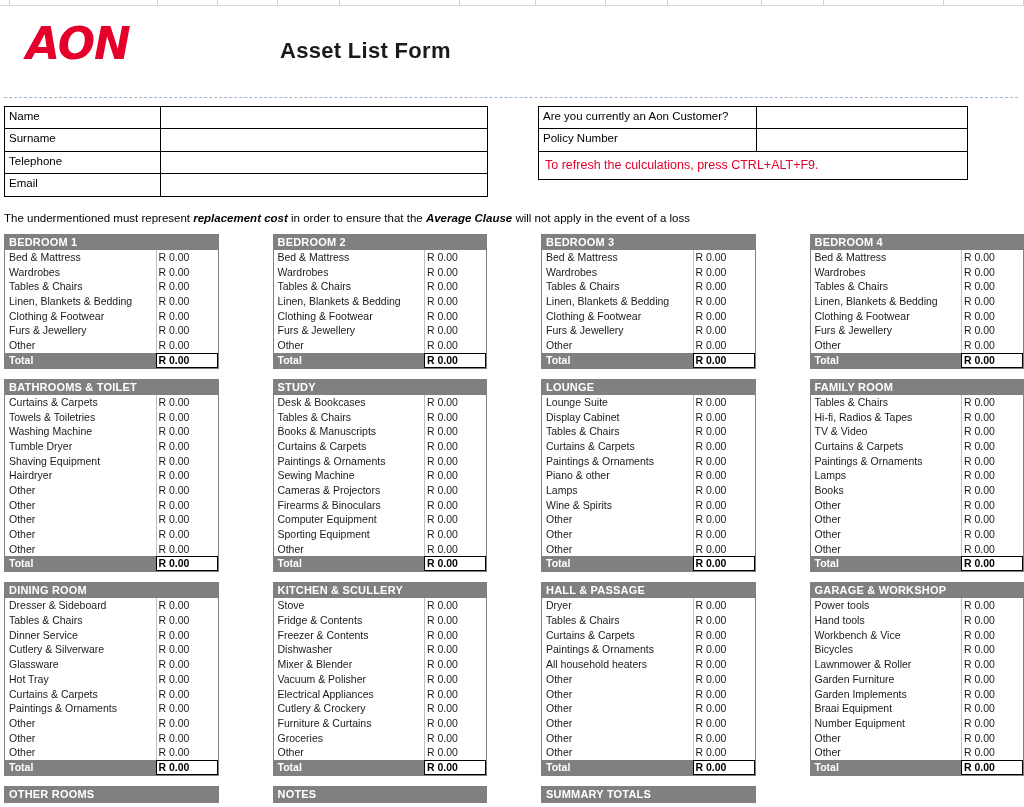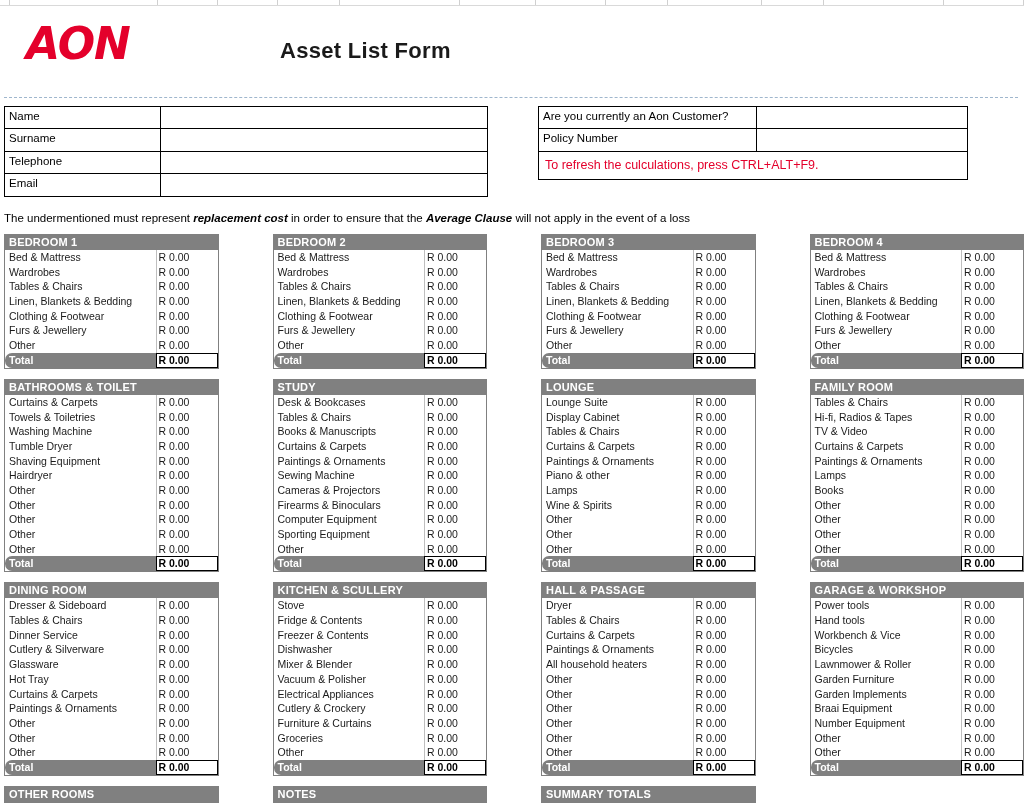--- a/index.html
+++ b/index.html
@@ -178,21 +178,20 @@
     border-left: 1px solid #bfbfbf;
   }
   .cat-total {
     display: flex;
     background: #808080;
     color: #ffffff;
     font-size: 10.5px;
     font-weight: bold;
     height: 15px;
     line-height: 15px;
-    border-radius: 7px;
   }
   .cat-total .name { flex: 1; padding-left: 4px; }
   .cat-total .amt {
     width: 62px;
     padding-left: 2px;
     background: #ffffff;
     color: #000000;
     border: 1px solid #000;
     height: 15px;
     line-height: 13px;

